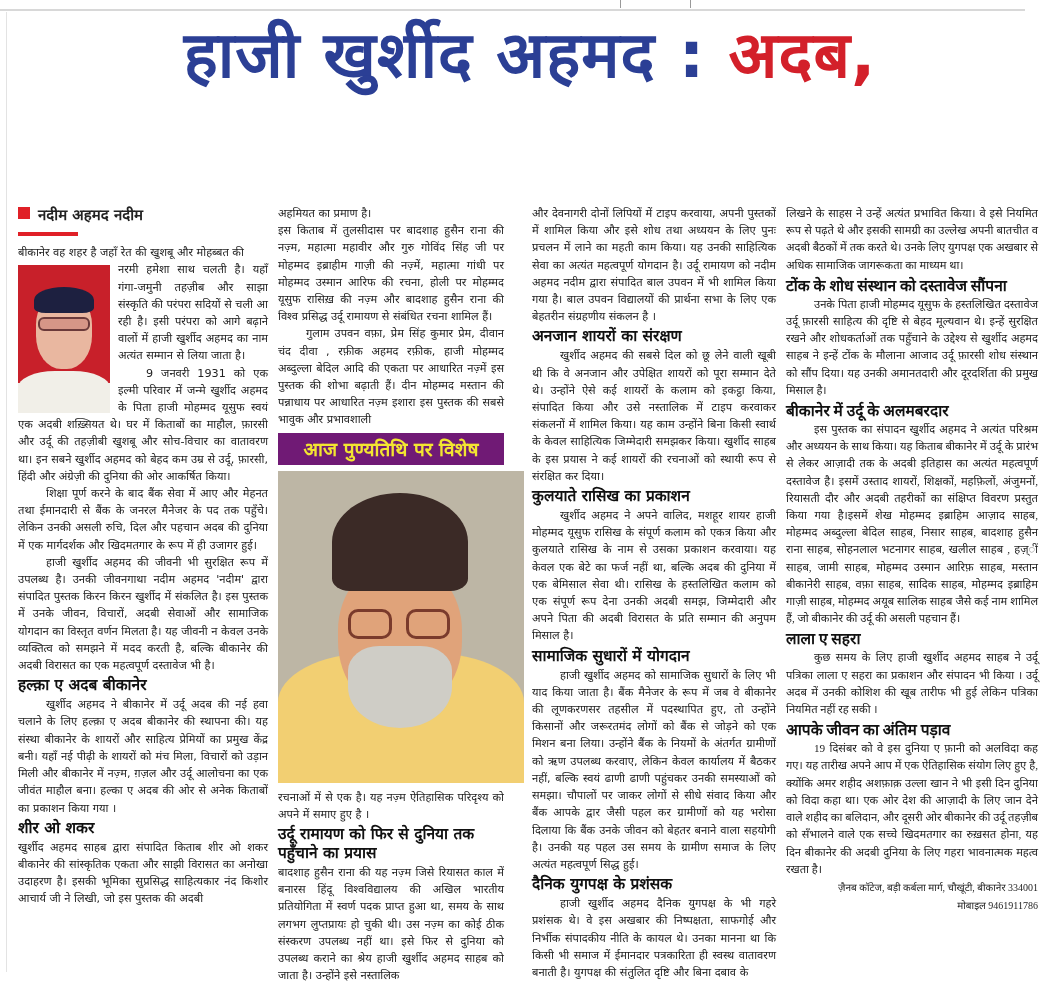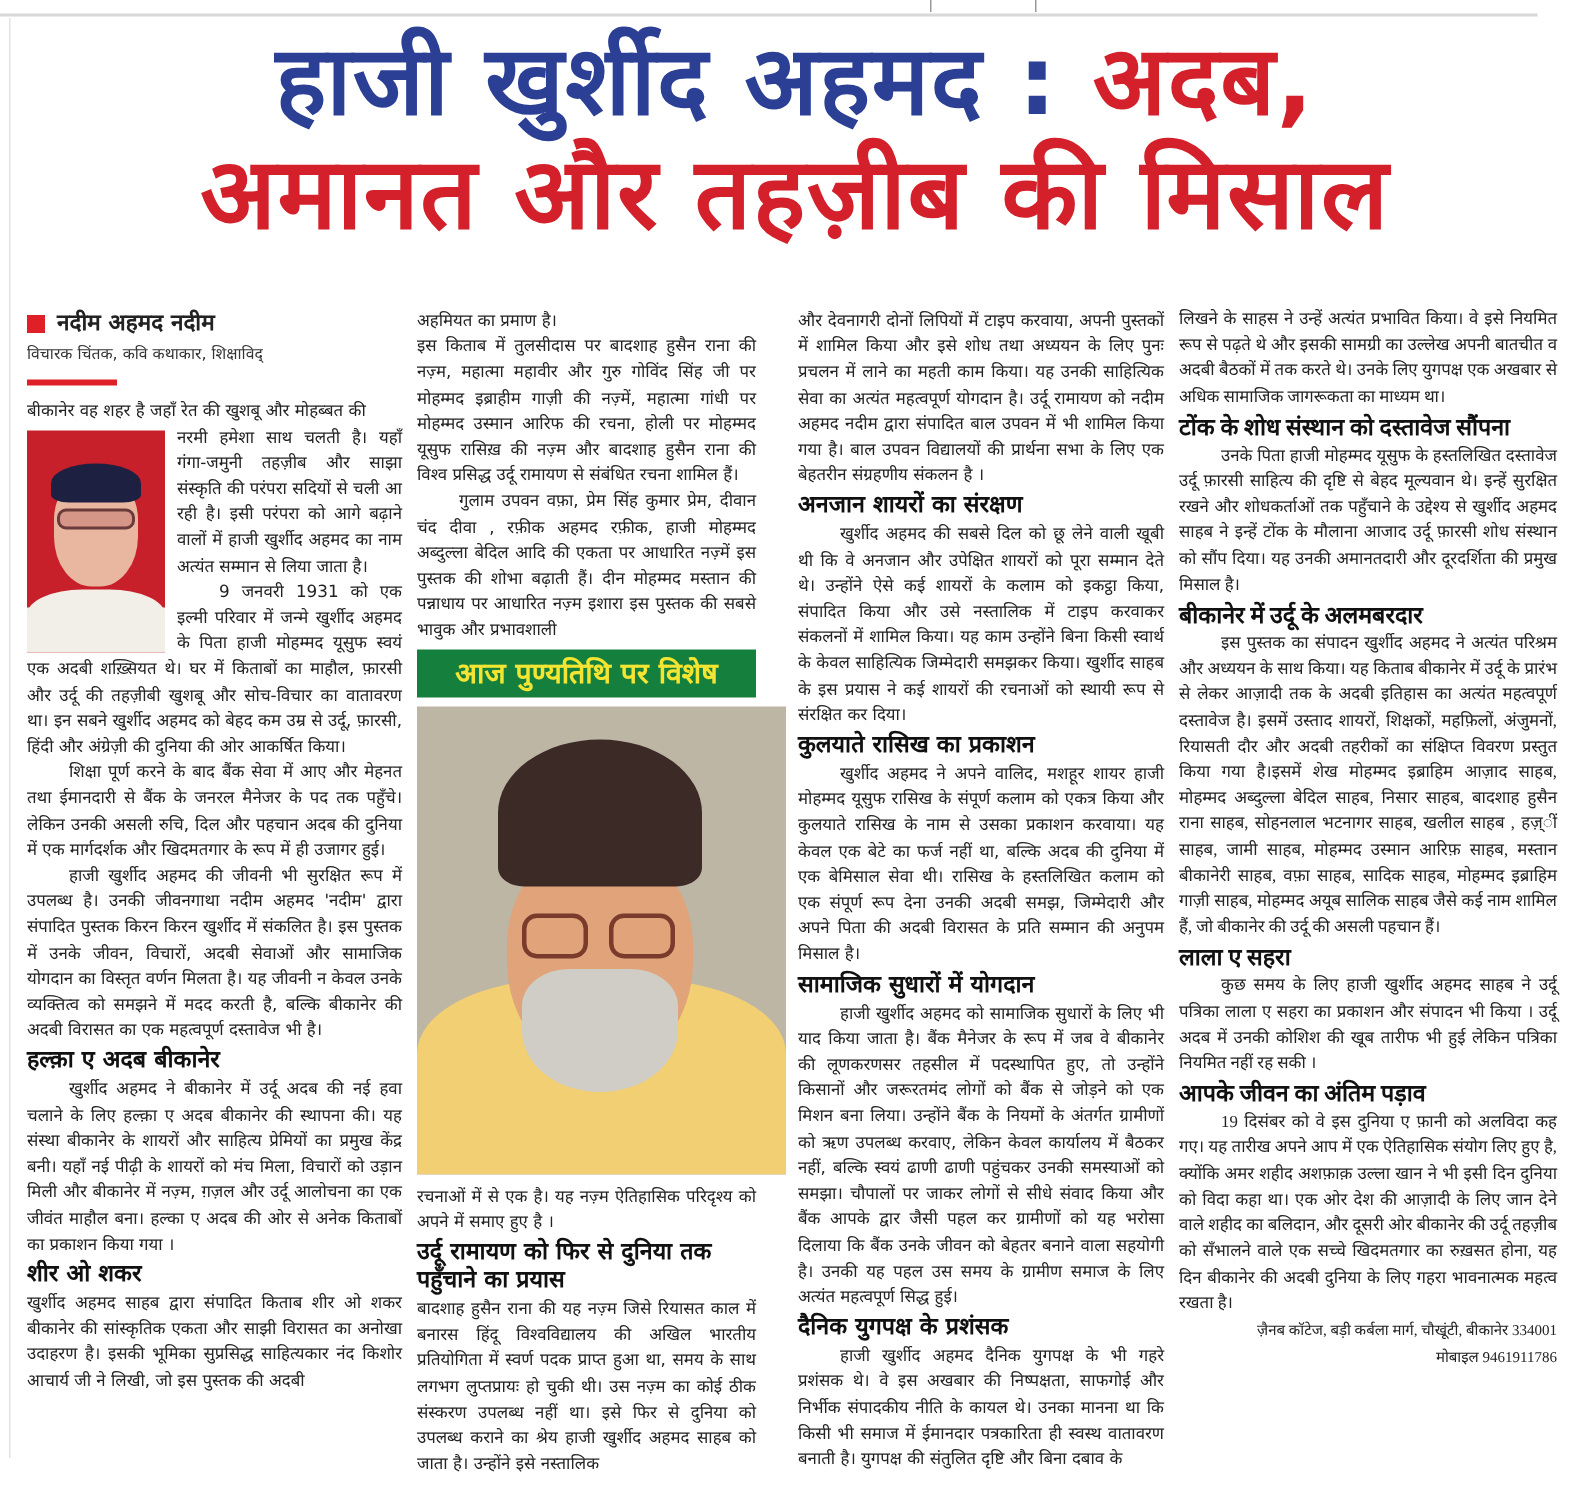--- a/index.html
+++ b/index.html
@@ -20,33 +20,33 @@
 
   .col { position:absolute; top:205px; font-size:11.2px; line-height:17.2px; text-align:justify; color:#222; }
   .c1 { left:18px; width:250px; }
   .c2 { left:278px; width:226px; }
   .c3 { left:532px; width:244px; }
   .c4 { left:786px; width:252px;font-family:Liberation Serif, serif; }
   .col p { margin:0; text-indent:28px; }
   .col p.noind { text-indent:0; }
   .sub { font-weight:bold; font-size:15.5px; text-align:left; line-height:19px; margin:2px 0 1px 0; color:#111; }
 
-  .byline { display:flex; align-items:center; gap:8px; font-weight:bold; font-size:15px; margin-top:2px; }
+  .byline { display:flex; gap:8px; font-weight:bold; font-size:15px; margin-top:2px; }
   .byline .sq { width:12px; height:12px; background:#e02027; display:inline-block; }
   .role { font-size:10.5px; margin-top:4px; color:#333; }
   .redbar { width:60px; height:4px; background:#e02027; margin:8px 0 8px 0; }
 
   .photo-small { float:left; width:92px; height:148px; margin:4px 8px 2px 0; background:#c8202a; position:relative; overflow:hidden; }
   .photo-small .bgwhite { position:absolute; left:0; bottom:0; width:100%; height:30px; background:#efeee9; }
   .photo-small .face { position:absolute; left:18px; top:30px; width:56px; height:74px; background:#e9b7a0; border-radius:40% 40% 45% 45%; }
   .photo-small .hair { position:absolute; left:16px; top:22px; width:60px; height:26px; background:#1d2040; border-radius:50% 50% 20% 20%; }
   .photo-small .glasses { position:absolute; left:20px; top:52px; width:52px; height:14px; border:2px solid #6b3a3a; border-radius:6px; background:rgba(180,90,90,0.35); box-sizing:border-box; }
   .photo-small .shirt { position:absolute; left:0; bottom:0; width:100%; height:42px; background:#f1efe8; border-radius:40% 40% 0 0; }
 
-  .special-banner { background:#15803d; color:#f3e531; font-weight:bold; font-size:19px; text-align:center; height:32px; line-height:32px; margin:4px 0 6px 0; }
+  .special-banner { background:#701a75; color:#f3e531; font-weight:bold; font-size:19px; text-align:center; height:32px; line-height:32px; margin:4px 0 6px 0; }
   .portrait { width:246px; height:312px; background:#bdb6a5; position:relative; overflow:hidden; margin-bottom:6px; }
   .portrait .body { position:absolute; left:0; bottom:0; width:246px; height:130px; background:#f2cf72; border-radius:38% 38% 0 0; }
   .portrait .neck { position:absolute; left:92px; bottom:88px; width:60px; height:40px; background:#d99a66; }
   .portrait .face { position:absolute; left:60px; top:92px; width:124px; height:150px; background:#e0a37a; border-radius:45% 45% 48% 48%; }
   .portrait .beard { position:absolute; left:70px; top:175px; width:104px; height:82px; background:#cfcdc6; border-radius:30% 30% 50% 50%; }
   .portrait .cap { position:absolute; left:54px; top:22px; width:136px; height:98px; background:#3b2a26; border-radius:55% 55% 14% 14%; }
   .portrait .glasses { position:absolute; left:70px; top:138px; width:104px; height:30px; }
   .portrait .lens { position:absolute; top:0; width:44px; height:30px; border:3px solid #7a3b2c; border-radius:10px; box-sizing:border-box; }
   .portrait .l1 { left:0; } .portrait .l2 { left:58px; }
 
@@ -59,29 +59,27 @@
   <span class="tick"></span>
   <span class="tick2"></span>
 </div>
 <div class="page"></div>
 
 <div class="headline">
   <div class="hl1">
     <span class="blue">हाजी खुर्शीद अहमद :</span>
     <span class="red">अदब,</span>
   </div>
-  <div class="hl2 red">अमानत और तहज़ीब की मिसाल</div>
 </div>
 
 <div class="col c1">
   <div class="byline">
     <span class="sq"></span>
     <span>नदीम अहमद नदीम</span>
   </div>
-  <div class="role">विचारक चिंतक, कवि कथाकार, शिक्षाविद्</div>
   <div class="redbar"></div>
   <p class="noind">बीकानेर वह शहर है जहाँ रेत की खुशबू और मोहब्बत की</p>
   <div class="photo-small">
     <div class="bgwhite"></div>
     <div class="face"></div>
     <div class="hair"></div>
     <div class="glasses"></div>
     <div class="shirt"></div>
   </div>
   <p class="noind">नरमी हमेशा साथ चलती है। यहाँ गंगा-जमुनी तहज़ीब और साझा संस्कृति की परंपरा सदियों से चली आ रही है। इसी परंपरा को आगे बढ़ाने वालों में हाजी खुर्शीद अहमद का नाम अत्यंत सम्मान से लिया जाता है।</p>

